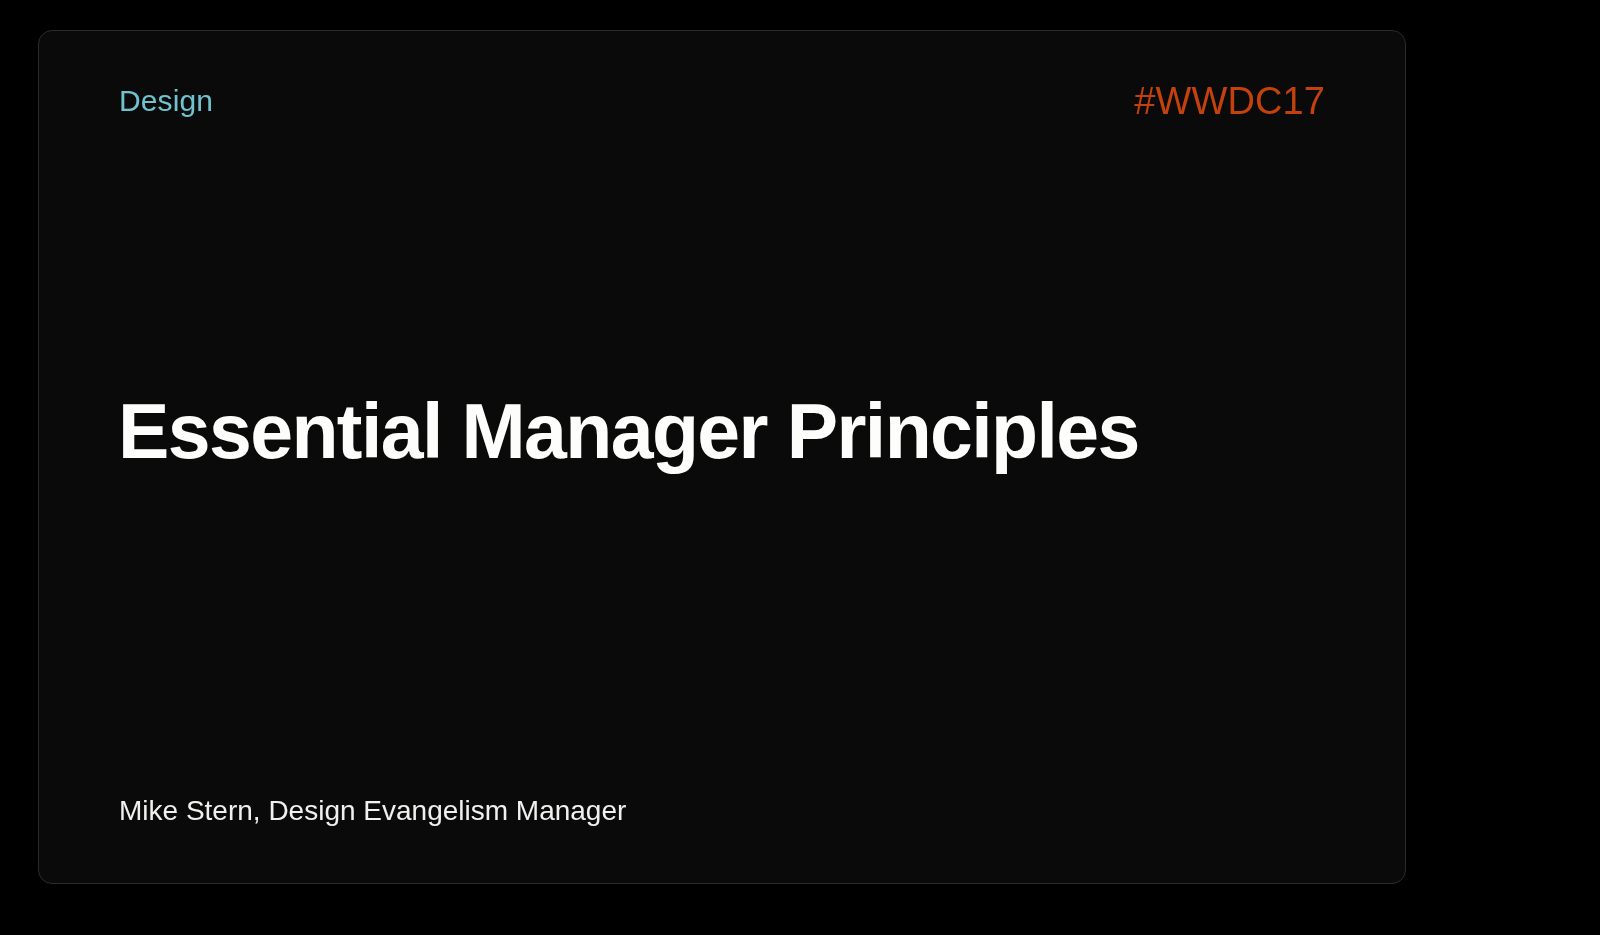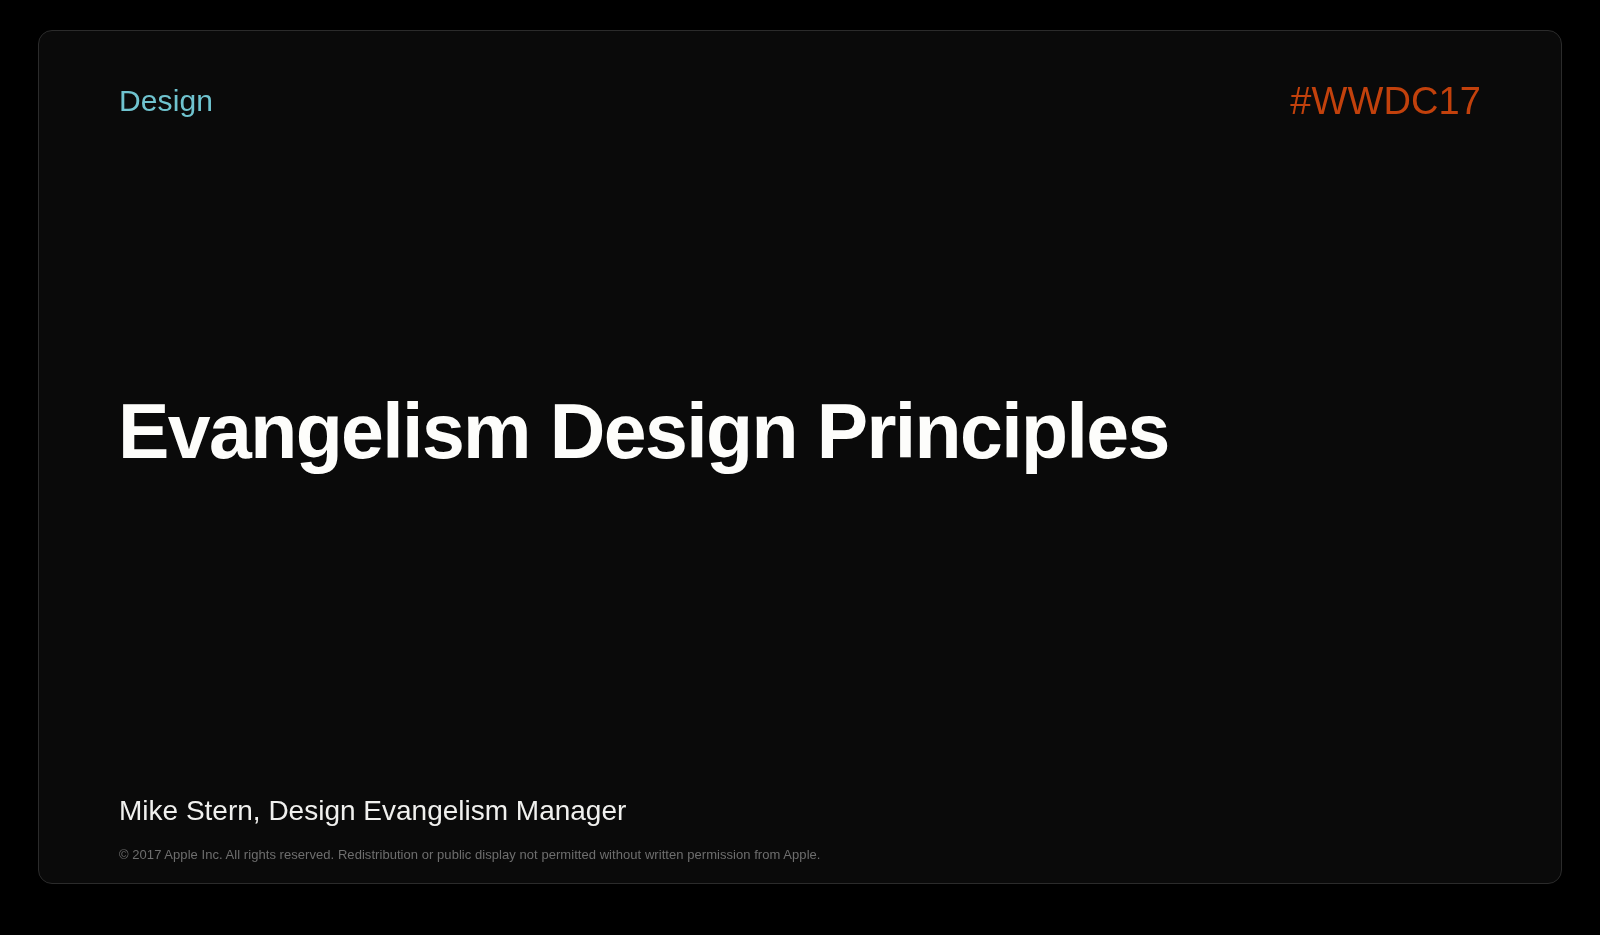--- a/index.html
+++ b/index.html
@@ -20,21 +20,21 @@
     width: 1600px;
     height: 935px;
     background: #000000;
   }
 
   
   #slide {
     position: absolute;
     left: 38px;
     top: 30px;
-    width: 1524px;
+    width: 1368px;
     height: 854px;
     box-sizing: border-box;
     background: #0a0a0a;
     border: 1px solid #2b2b2b;
     border-radius: 14px;
     overflow: hidden;
   }
 
   
   .header-row {
@@ -122,22 +122,21 @@
 <div id="stage">
 
   <div id="slide">
 
     <div class="header-row">
       <div class="category-tag">Design</div>
       <div class="hashtag">#WWDC17</div>
     </div>
 
     <div class="title-block">
-      <h1 class="slide-title">Evangelism Design Principles</h1>
+      <h1 class="slide-title">Essential Manager Principles</h1>
     </div>
 
     <div class="presenter">Mike Stern, Design Evangelism Manager</div>
 
-    <div class="copyright">© 2017 Apple Inc. All rights reserved. Redistribution or public display not permitted without written permission from Apple.</div>
 
   </div>
 
 </div>
 
 </body></html>

